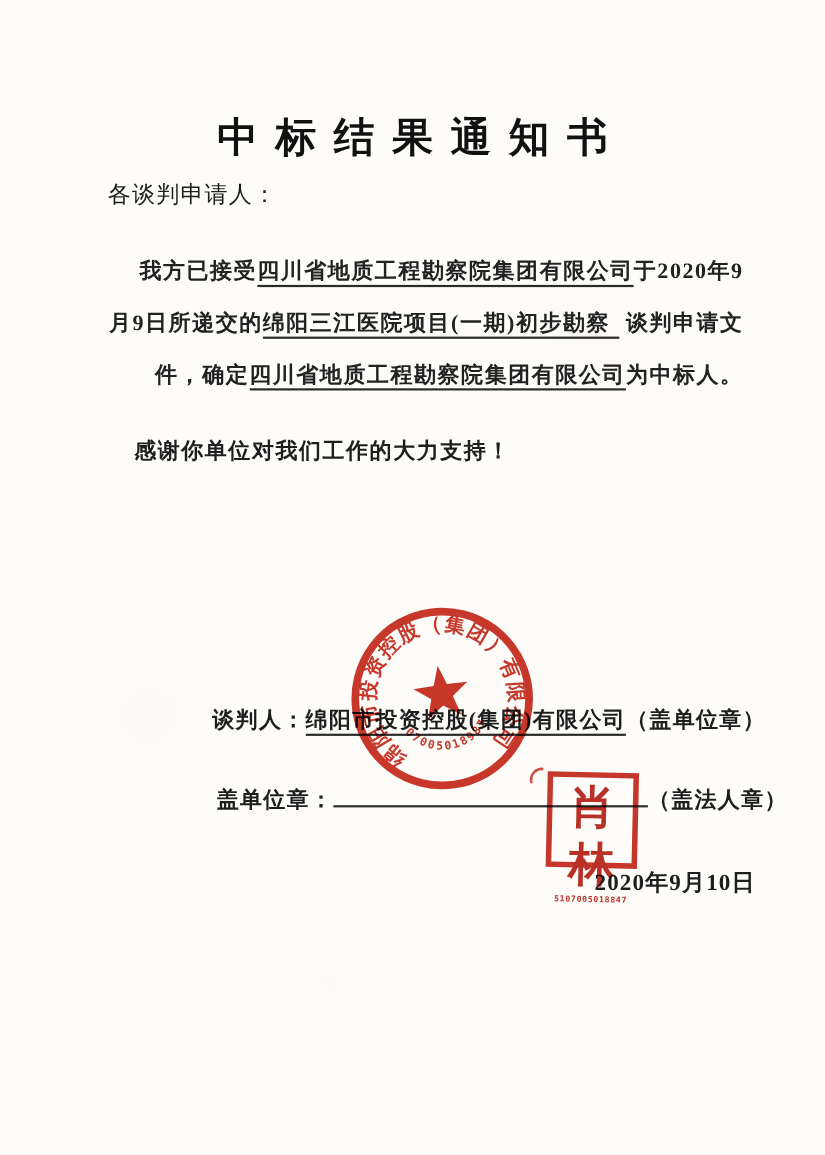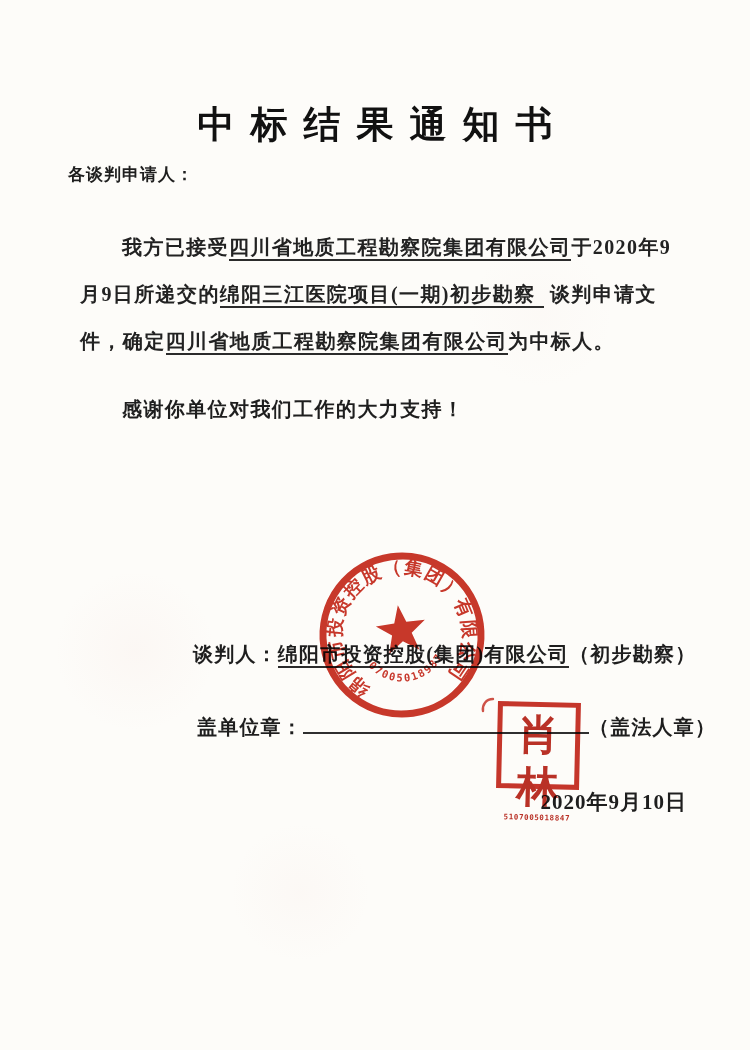--- a/index.html
+++ b/index.html
@@ -20,27 +20,27 @@
     color:#1e1e1e;
   }
   .doc-title{
     position:absolute; top:100px; left:0; width:750px;
     text-align:center;
     font-family:"Liberation Sans","DejaVu Sans",sans-serif;
     font-size:37px; font-weight:800; color:#111;
     letter-spacing:16px; padding-left:16px;
   }
   .salutation{
-    position:absolute; left:68px; top:163px;
-    font-size:17px; font-weight:700; letter-spacing:1px;
+    position:absolute; left:98px; top:163px;
+    font-size:21px; font-weight:400; letter-spacing:1px;
   }
   .para{
     position:absolute; left:80px; top:224px; width:596px;
     font-size:20px; font-weight:600; line-height:47px;
-    letter-spacing:1.4px; color:#222;
+    letter-spacing:1.4px; color:#222;text-align:right;
   }
   .para .indent{ display:inline-block; width:42px; }
   .u{
     border-bottom:2px solid #2b2b2b;
     padding-bottom:1px;
   }
   .u.trail{ padding-right:8px; }
   .thanks{
     position:absolute; left:80px; top:396px;
     font-size:20px; font-weight:600; letter-spacing:1.4px;
@@ -124,21 +124,21 @@
     <polygon points="86,56 92.1,73.6 110.7,74 95.9,85.2 101.3,103 86,92.4 70.7,103 76.1,85.2 61.3,74 79.9,73.6" fill="#c5281b"></polygon>
     <text font-size="18.5" font-weight="700" fill="#c5281b" letter-spacing="1.5" font-family="'Liberation Serif','DejaVu Serif',serif">
       <textPath href="#arcTop" startOffset="50%" text-anchor="middle">绵阳市投资控股（集团）有限公司</textPath>
     </text>
     <text font-size="10.5" font-weight="700" fill="#c5281b" letter-spacing="1.8" font-family="'DejaVu Sans Mono',monospace">
       <textPath href="#arcBottom" startOffset="50%" text-anchor="middle">07005018987</textPath>
     </text>
   </svg>
 
   <div class="sig-line sig-negotiator">
-    <span>谈判人：</span><span class="u">绵阳市投资控股(集团)有限公司</span><span>（初步勘察）</span>
+    <span>谈判人：</span><span class="u">绵阳市投资控股(集团)有限公司</span><span>（盖单位章）</span>
   </div>
 
   <div class="sig-line sig-legal">
     <span>盖单位章：</span><span class="blank-line"></span><span>（盖法人章）</span>
   </div>
 
   <svg class="ink-mark" viewBox="0 0 20 16">
     <path d="M 4,14 C 3,8 7,2 14,2" fill="none" stroke="#c5281b" stroke-width="2.4" stroke-linecap="round"></path>
   </svg>
 

